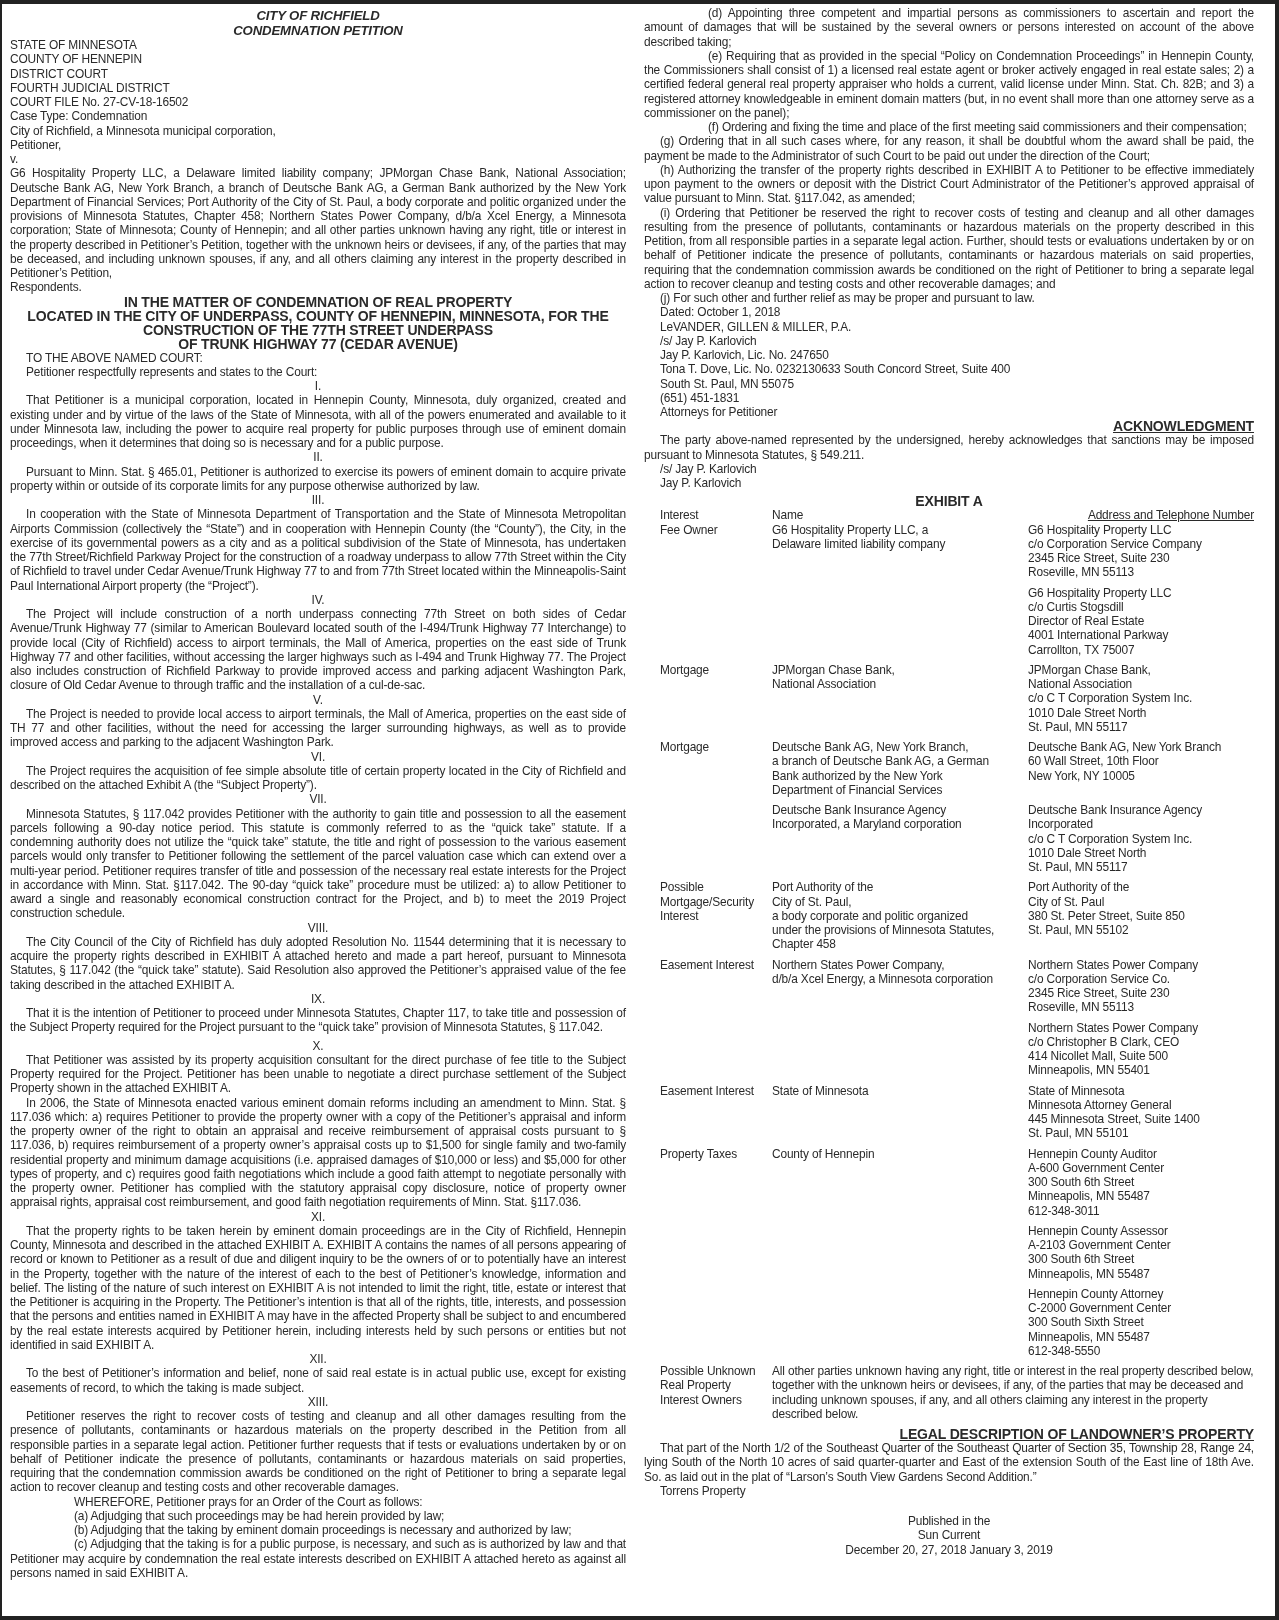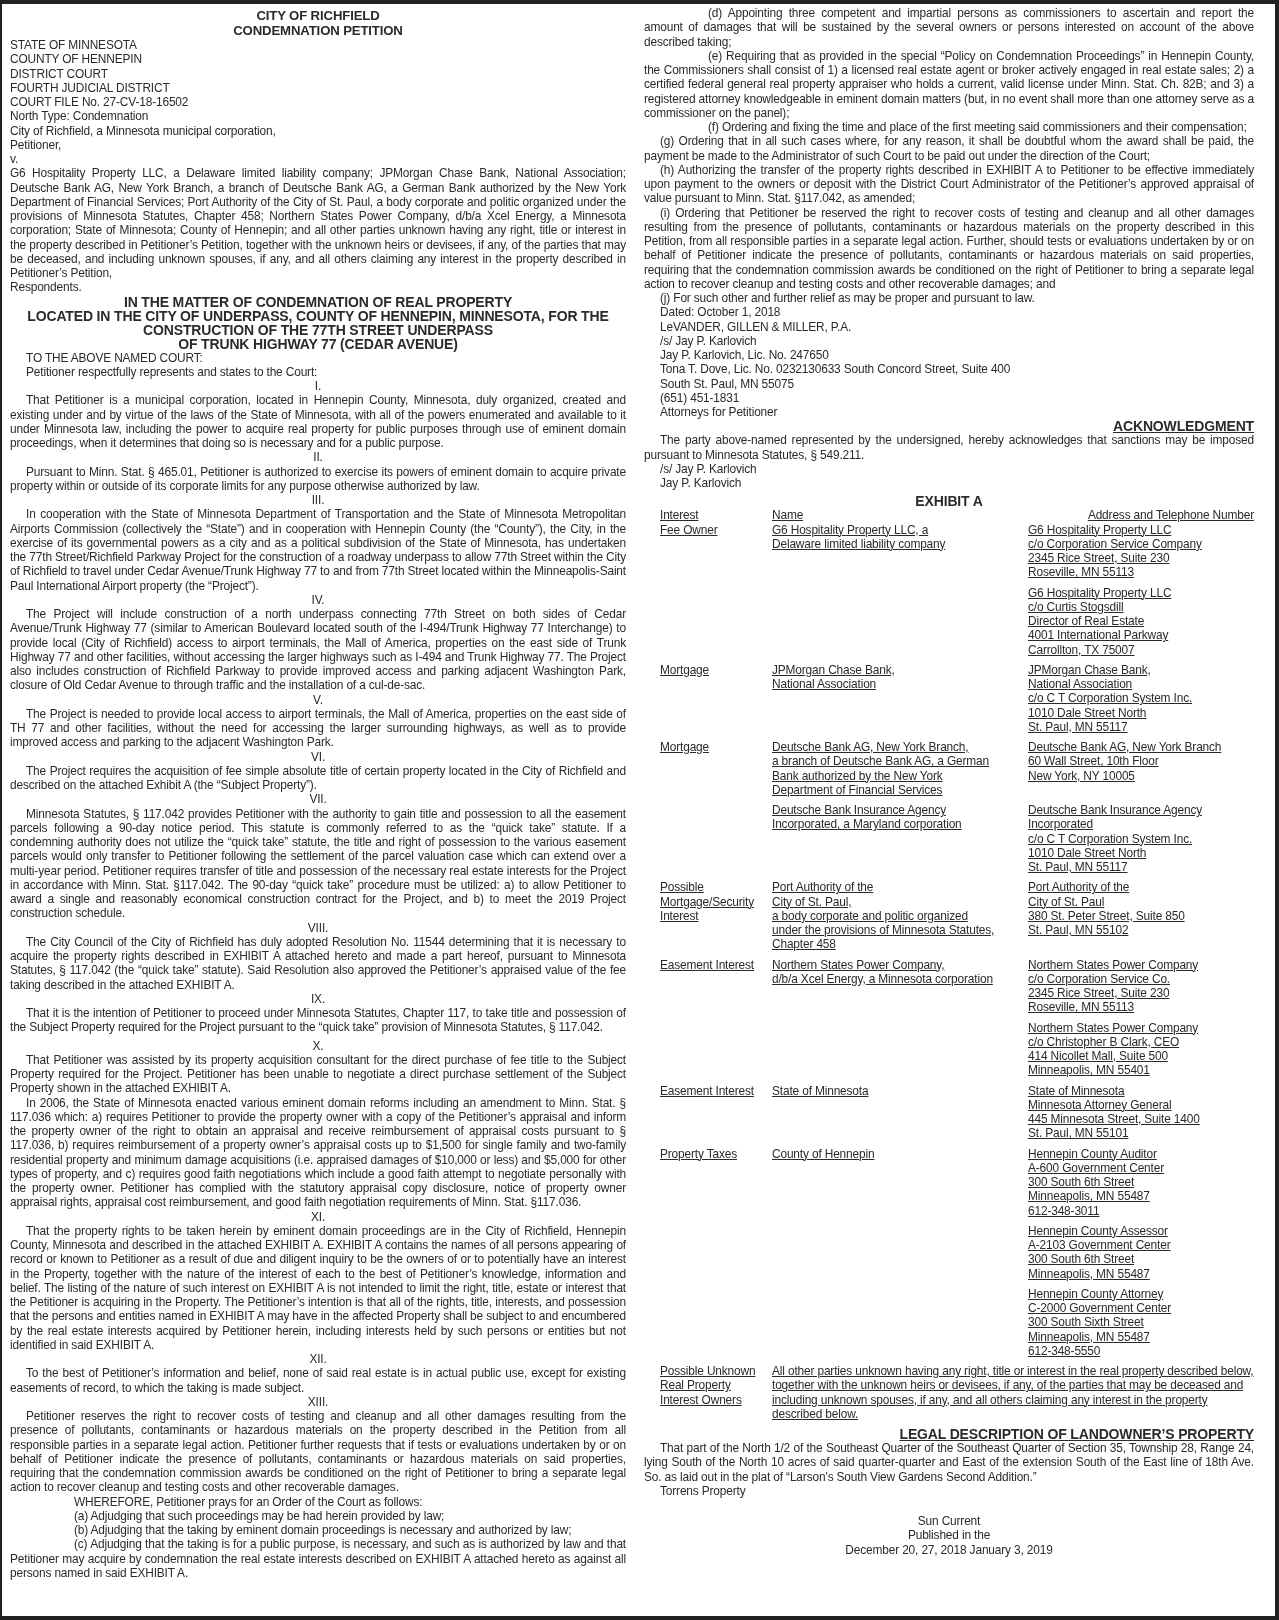--- a/index.html
+++ b/index.html
@@ -31,20 +31,21 @@
     }
     .col.left { padding-right: 6px; }
     .col.right { padding-left: 12px; }
 
     .title {
       text-align: center;
       font-weight: bold;
       font-size: 13.2px;
       line-height: 14.5px;
       margin-top: 3px;
+      font-style: italic;
     }
     .caption-line { text-align: left; }
     .heading {
       text-align: center;
       font-weight: bold;
       font-size: 14px;
       line-height: 14px;
     }
     .u { text-decoration: underline; text-align: right; }
     .p {
@@ -64,21 +65,20 @@
 
     
     .exhibit {
       margin-top: 2px;
       text-align: left;
     }
     .ex-row {
       display: flex;
       flex-direction: row;
       margin-bottom: 6px;
-      text-decoration: underline;
     }
     .ex-row.tight { margin-bottom: 0; }
     .ex-interest { width: 112px; padding-left: 16px; flex: none; }
     .ex-name { width: 256px; flex: none; }
     .ex-addr { flex: 1; }
     .ex-addr-block { margin-bottom: 6px; }
     .ex-addr-block:last-child { margin-bottom: 0; }
     .ex-wide { flex: 1; }
 
     .legal-p {
@@ -99,21 +99,21 @@
       <div>CITY OF RICHFIELD</div>
       <div>CONDEMNATION PETITION</div>
     </div>
 
     <div>
       <div class="caption-line">STATE OF MINNESOTA</div>
       <div class="caption-line">COUNTY OF HENNEPIN</div>
       <div class="caption-line">DISTRICT COURT</div>
       <div class="caption-line">FOURTH JUDICIAL DISTRICT</div>
       <div class="caption-line">COURT FILE No. 27-CV-18-16502</div>
-      <div class="caption-line">North Type:  Condemnation</div>
+      <div class="caption-line">Case Type:  Condemnation</div>
       <div class="caption-line">City of Richfield, a Minnesota municipal corporation,</div>
       <div class="caption-line">Petitioner,</div>
       <div class="caption-line">v.</div>
       <div>G6 Hospitality Property LLC, a Delaware limited liability company; JPMorgan Chase Bank, National Association; Deutsche Bank AG, New York Branch, a branch of Deutsche Bank AG, a German Bank authorized by the New York Department of Financial Services; Port Authority of the City of St. Paul, a body corporate and politic organized under the provisions of Minnesota Statutes, Chapter 458; Northern States Power Company, d/b/a Xcel Energy, a Minnesota corporation; State of Minnesota; County of Hennepin; and all other parties unknown having any right, title or interest in the property described in Petitioner’s Petition, together with the unknown heirs or devisees, if any, of the parties that may be deceased, and including unknown spouses, if any, and all others claiming any interest in the property described in Petitioner’s Petition,</div>
       <div class="caption-line">Respondents.</div>
     </div>
 
     <div class="heading">
       <div>IN THE MATTER OF CONDEMNATION OF REAL PROPERTY</div>
       <div>LOCATED IN THE CITY OF UNDERPASS, COUNTY OF HENNEPIN, MINNESOTA, FOR THE</div>
@@ -345,18 +345,18 @@
       </div>
     </div>
 
     <div>
       <div class="heading u">LEGAL DESCRIPTION OF LANDOWNER’S PROPERTY</div>
       <div class="legal-p">That part of the North 1/2 of the Southeast Quarter of the Southeast Quarter of Section 35, Township 28, Range 24, lying South of the North 10 acres of said quarter-quarter and East of the extension South of the East line of 18th Ave. So. as laid out in the plat of “Larson’s South View Gardens Second Addition.”</div>
       <div class="legal-p">Torrens Property</div>
     </div>
 
     <div class="pub">
+      <div>Published in the</div>
       <div>Sun Current</div>
-      <div>Published in the</div>
       <div>December 20, 27, 2018 January 3, 2019</div>
     </div>
   </div>
 </div>
 
 </body></html>

